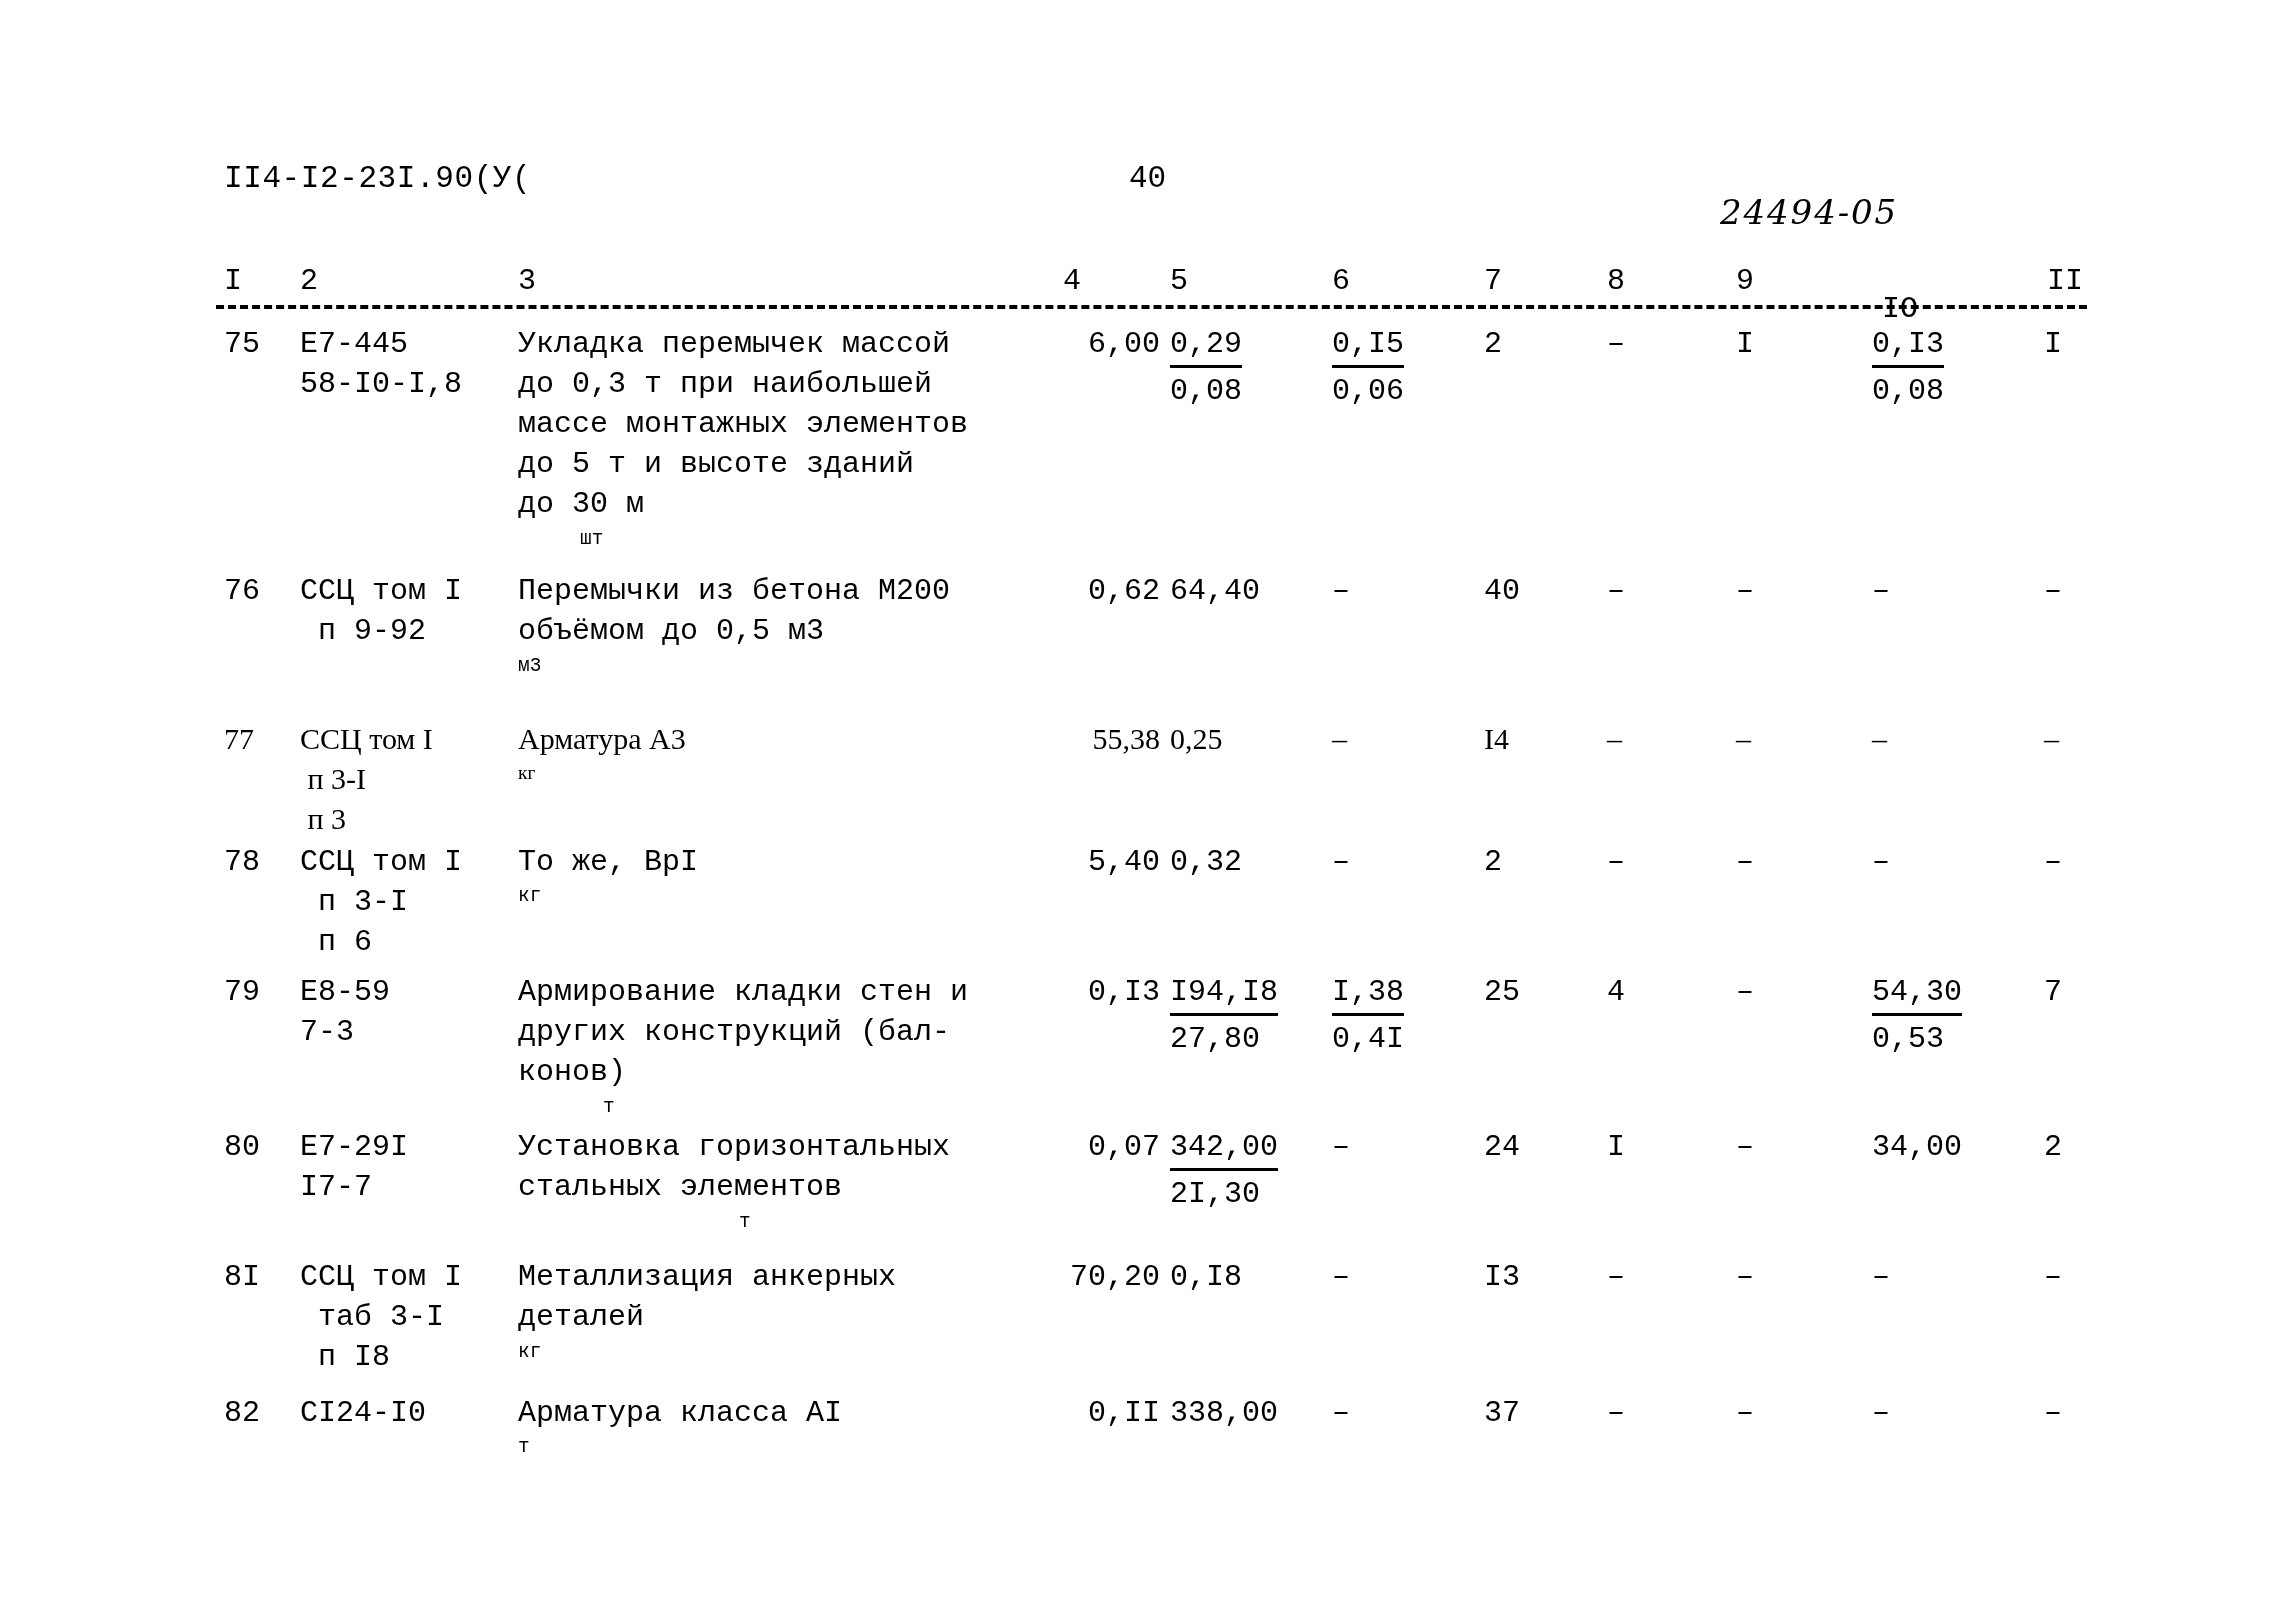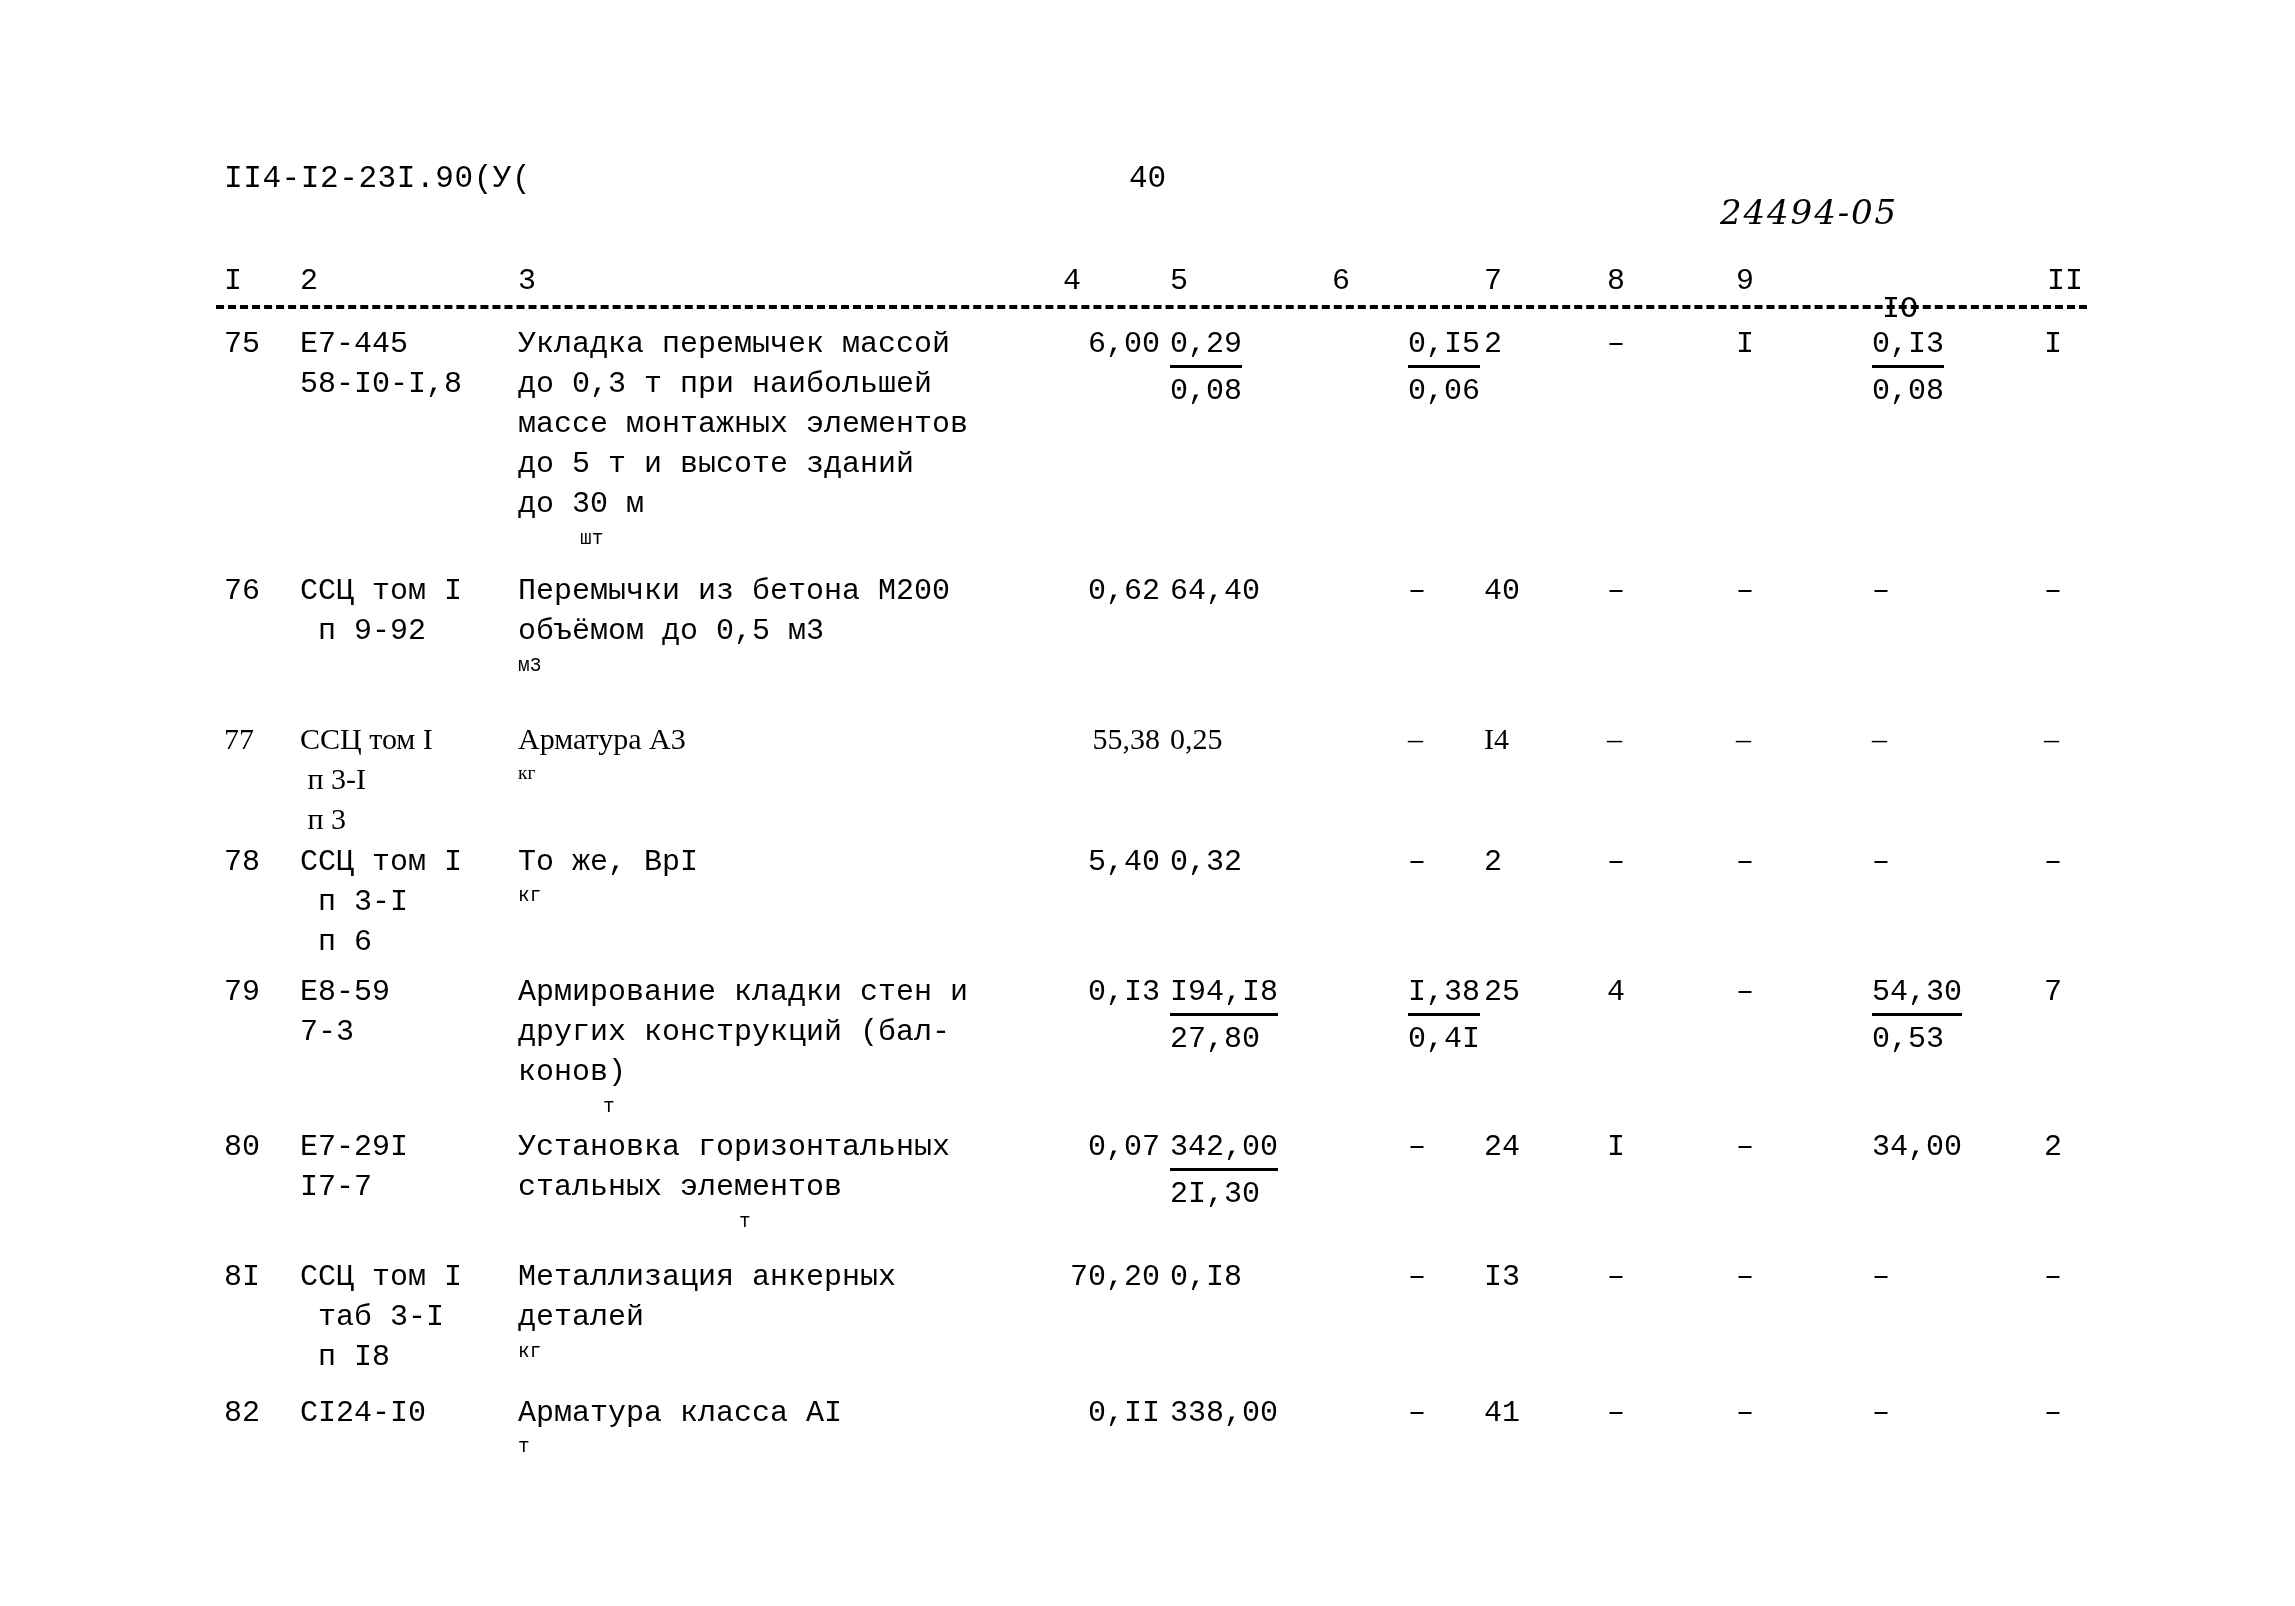--- a/index.html
+++ b/index.html
@@ -84,21 +84,21 @@
     font-size: 30px;
     line-height: 40px;
     white-space: pre;
   }
   .c-num   { left: 224px;  width: 71px; text-align: left; }
   .c-code  { left: 300px;  width: 214px; }
   .c-desc  { left: 518px;  width: 538px; }
   .c-unit  { font-size: 19.4px; line-height: 26px; }
   .c4      { left: 1043px; width: 117px; text-align: right; }
   .c5      { left: 1170px; width: 130px; text-align: left; }
-  .c6      { left: 1408px; width: 117px; text-align: left; }
+  .c6      { left: 1332px; width: 117px; text-align: left; }
   .c7      { left: 1484px; width: 78px; text-align: left; }
   .c8      { left: 1607px; width: 78px; text-align: left; }
   .c9      { left: 1736px; width: 78px; text-align: left; }
   .c10     { left: 1872px; width: 130px; text-align: left; }
   .c11     { left: 2044px; width: 78px; text-align: left; }
 
   .frac { display: inline-block; }
   .frac .top {
     display: block;
     border-bottom: 3.9px solid #000;
@@ -254,21 +254,21 @@
         <div class="cell c11">–</div>
       </div>
       <div class="row" style="height: 0.6px; top: 1069px; position: absolute;">
         <div class="cell c-num">82</div>
         <div class="cell c-code">СI24-I0</div>
         <div class="cell c-desc">Арматура класса АI</div>
         <div class="cell c-desc c-unit" style="top: 41px; left: 518px; font-size: 19.4px;">т</div>
         <div class="cell c4">0,II</div>
         <div class="cell c5">338,00</div>
         <div class="cell c6">–</div>
-        <div class="cell c7">41</div>
+        <div class="cell c7">37</div>
         <div class="cell c8">–</div>
         <div class="cell c9">–</div>
         <div class="cell c10">–</div>
         <div class="cell c11">–</div>
       </div>
     </div>
 
 </div>
 
 

